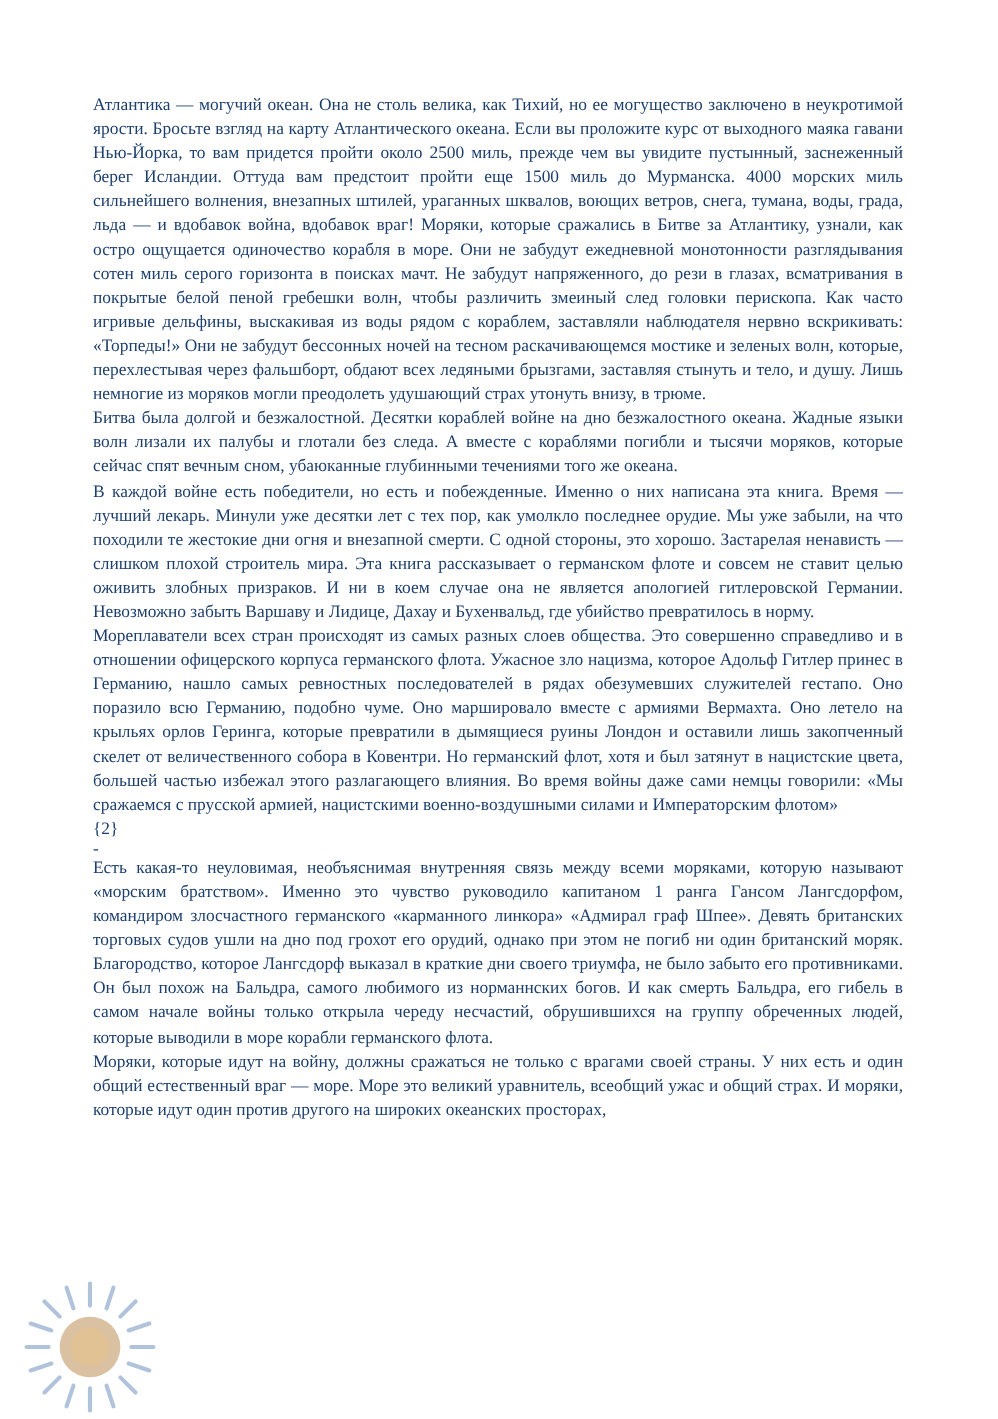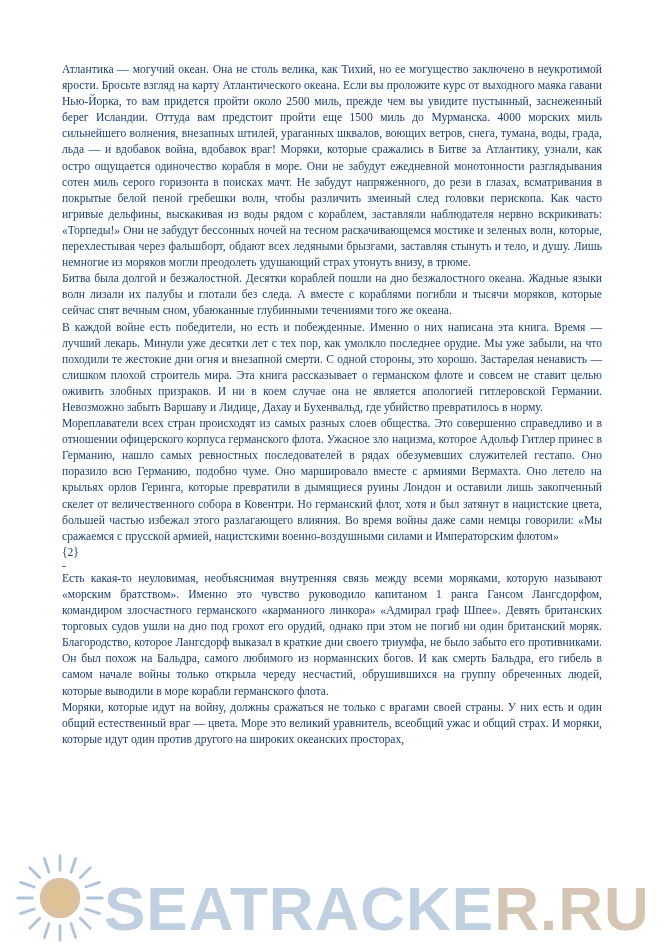--- a/index.html
+++ b/index.html
@@ -97,27 +97,27 @@
     height: 92px;
   }
 </style>
 </head>
 <body>
 
 <div class="page">
 
   <div class="text-column">
     <p class="para">Атлантика — могучий океан. Она не столь велика, как Тихий, но ее могущество заключено в неукротимой ярости. Бросьте взгляд на карту Атлантического океана. Если вы проложите курс от выходного маяка гавани Нью-Йорка, то вам придется пройти около 2500 миль, прежде чем вы увидите пустынный, заснеженный берег Исландии. Оттуда вам предстоит пройти еще 1500 миль до Мурманска. 4000 морских миль сильнейшего волнения, внезапных штилей, ураганных шквалов, воющих ветров, снега, тумана, воды, града, льда — и вдобавок война, вдобавок враг! Моряки, которые сражались в Битве за Атлантику, узнали, как остро ощущается одиночество корабля в море. Они не забудут ежедневной монотонности разглядывания сотен миль серого горизонта в поисках мачт. Не забудут напряженного, до рези в глазах, всматривания в покрытые белой пеной гребешки волн, чтобы различить змеиный след головки перископа. Как часто игривые дельфины, выскакивая из воды рядом с кораблем, заставляли наблюдателя нервно вскрикивать: «Торпеды!» Они не забудут бессонных ночей на тесном раскачивающемся мостике и зеленых волн, которые, перехлестывая через фальшборт, обдают всех ледяными брызгами, заставляя стынуть и тело, и душу. Лишь немногие из моряков могли преодолеть удушающий страх утонуть внизу, в трюме.</p>
-    <p class="para">Битва была долгой и безжалостной. Десятки кораблей пошли на дно безжалостного океана. Жадные языки волн лизали их палубы и глотали без следа. А вместе с кораблями погибли и тысячи моряков, которые сейчас спят вечным сном, убаюканные глубинными течениями того же океана.</p>
+    <p class="para">Битва была долгой и безжалостной. Десятки кораблей войне на дно безжалостного океана. Жадные языки волн лизали их палубы и глотали без следа. А вместе с кораблями погибли и тысячи моряков, которые сейчас спят вечным сном, убаюканные глубинными течениями того же океана.</p>
     <p class="para">В каждой войне есть победители, но есть и побежденные. Именно о них написана эта книга. Время — лучший лекарь. Минули уже десятки лет с тех пор, как умолкло последнее орудие. Мы уже забыли, на что походили те жестокие дни огня и внезапной смерти. С одной стороны, это хорошо. Застарелая ненависть — слишком плохой строитель мира. Эта книга рассказывает о германском флоте и совсем не ставит целью оживить злобных призраков. И ни в коем случае она не является апологией гитлеровской Германии. Невозможно забыть Варшаву и Лидице, Дахау и Бухенвальд, где убийство превратилось в норму.</p>
     <p class="para gap-top">Мореплаватели всех стран происходят из самых разных слоев общества. Это совершенно справедливо и в отношении офицерского корпуса германского флота. Ужасное зло нацизма, которое Адольф Гитлер принес в Германию, нашло самых ревностных последователей в рядах обезумевших служителей гестапо. Оно поразило всю Германию, подобно чуме. Оно маршировало вместе с армиями Вермахта. Оно летело на крыльях орлов Геринга, которые превратили в дымящиеся руины Лондон и оставили лишь закопченный скелет от величественного собора в Ковентри. Но германский флот, хотя и был затянут в нацистские цвета, большей частью избежал этого разлагающего влияния. Во время войны даже сами немцы говорили: «Мы сражаемся с прусской армией, нацистскими военно-воздушными силами и Императорским флотом»</p>
     <p class="brace">{2}</p>
     <p class="dot">-</p>
     <p class="para gap-top">Есть какая-то неуловимая, необъяснимая внутренняя связь между всеми моряками, которую называют «морским братством». Именно это чувство руководило капитаном 1 ранга Гансом Лангсдорфом, командиром злосчастного германского «карманного линкора» «Адмирал граф Шпее». Девять британских торговых судов ушли на дно под грохот его орудий, однако при этом не погиб ни один британский моряк. Благородство, которое Лангсдорф выказал в краткие дни своего триумфа, не было забыто его противниками. Он был похож на Бальдра, самого любимого из норманнских богов. И как смерть Бальдра, его гибель в самом начале войны только открыла череду несчастий, обрушившихся на группу обреченных людей, которые выводили в море корабли германского флота.</p>
-    <p class="para">Моряки, которые идут на войну, должны сражаться не только с врагами своей страны. У них есть и один общий естественный враг — цвета. Море это великий уравнитель, всеобщий ужас и общий страх. И моряки, которые идут один против другого на широких океанских просторах,</p>
+    <p class="para">Моряки, которые идут на войну, должны сражаться не только с врагами своей страны. У них есть и один общий естественный враг — море. Море это великий уравнитель, всеобщий ужас и общий страх. И моряки, которые идут один против другого на широких океанских просторах,</p>
   </div>
 
   <div class="watermark">
     <svg class="wm-sun" viewBox="0 0 100 100">
       <g stroke="rgba(150,175,205,0.75)" stroke-width="3" stroke-linecap="round">
         <line x1="50" y1="4" x2="50" y2="20"></line>
         <line x1="50" y1="80" x2="50" y2="96"></line>
         <line x1="4" y1="50" x2="20" y2="50"></line>
         <line x1="80" y1="50" x2="96" y2="50"></line>
         <line x1="17" y1="17" x2="28" y2="28"></line>
@@ -129,16 +129,15 @@
         <line x1="7" y1="67" x2="22" y2="62"></line>
         <line x1="78" y1="38" x2="93" y2="33"></line>
         <line x1="7" y1="33" x2="22" y2="38"></line>
         <line x1="78" y1="62" x2="93" y2="67"></line>
         <line x1="33" y1="93" x2="38" y2="78"></line>
         <line x1="62" y1="22" x2="67" y2="7"></line>
       </g>
       <circle cx="50" cy="50" r="22" fill="rgba(198,160,110,0.65)"></circle>
       <circle cx="50" cy="50" r="14" fill="rgba(230,195,140,0.6)"></circle>
     </svg>
-    <div class="wm-text"><span>SEATRACKE</span><span class="accent">R.RU</span></div>
   </div>
 
 </div>
 
 </body></html>

